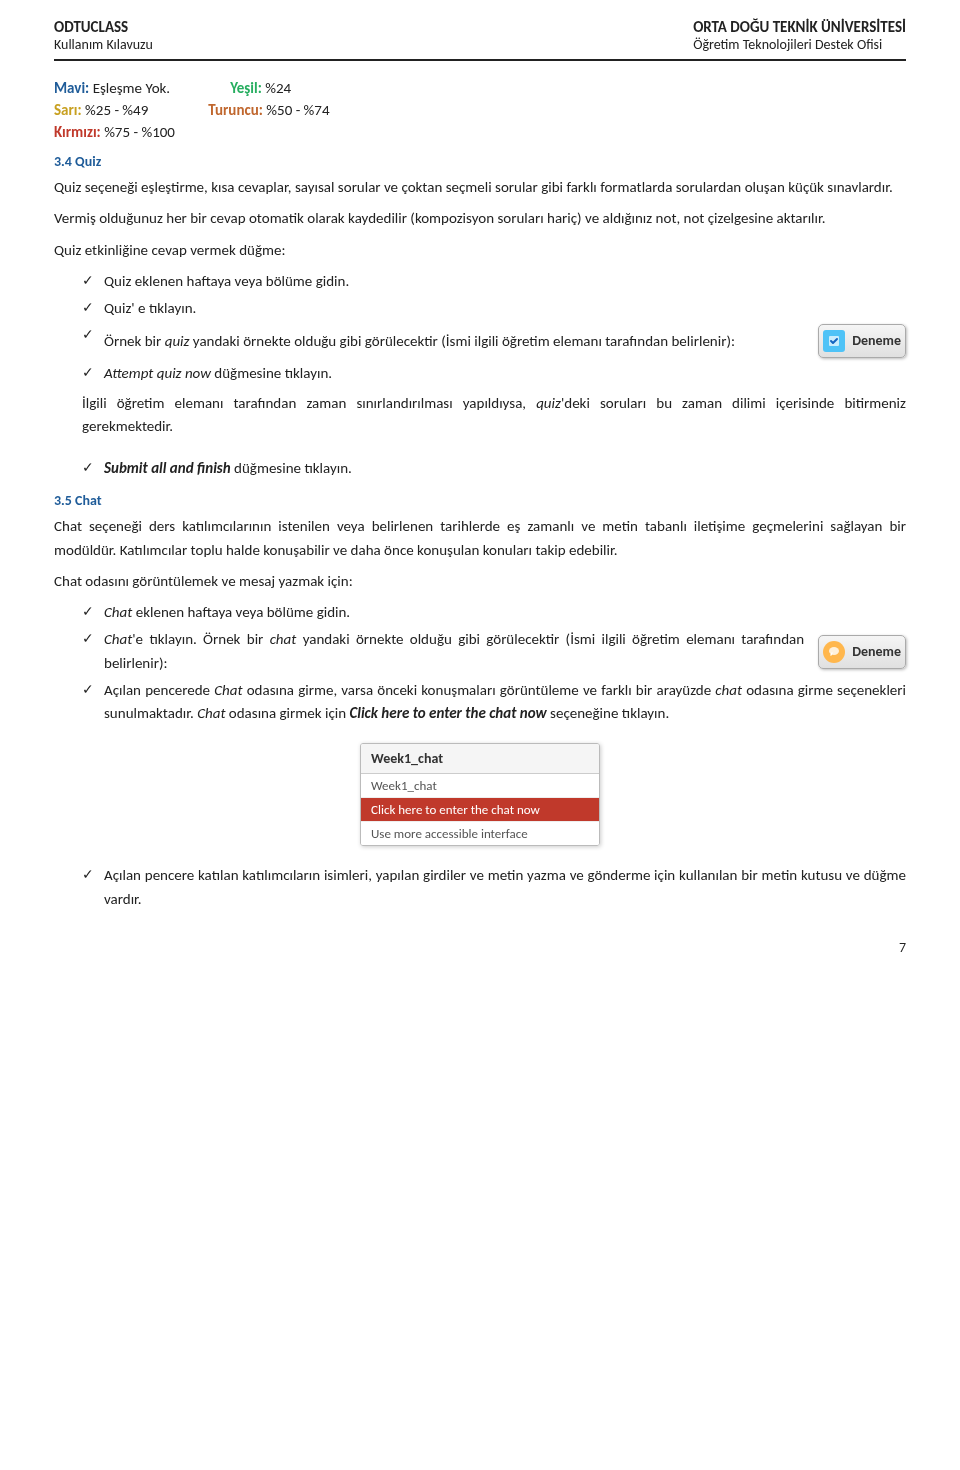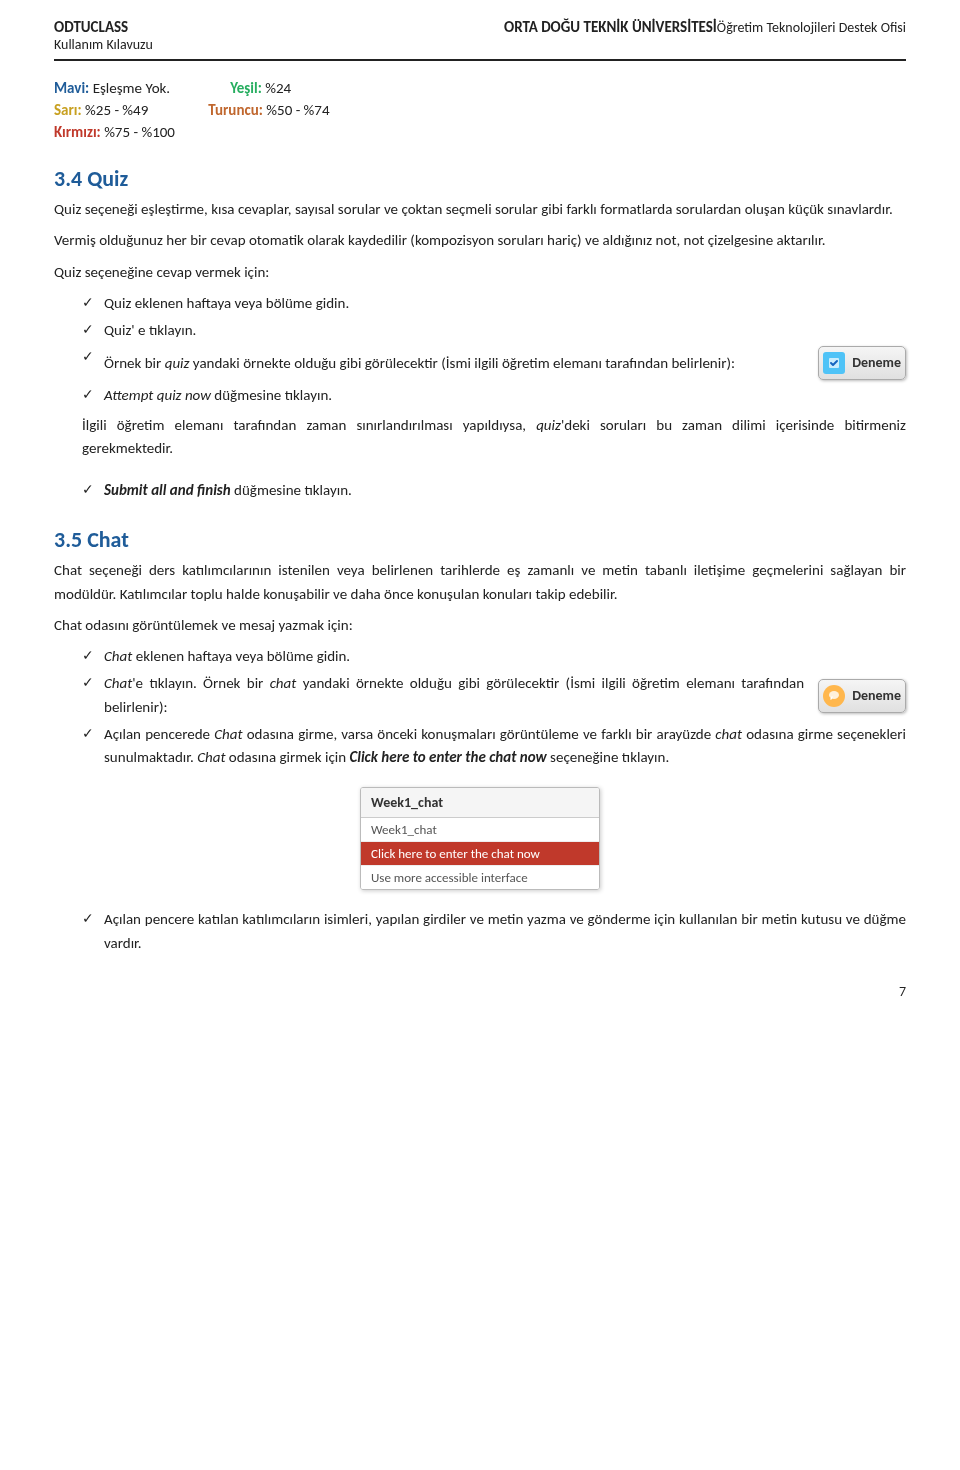--- a/index.html
+++ b/index.html
@@ -33,22 +33,22 @@
       font-weight: bold;
       font-size: 15px;
       color: #222;
     }
     .header-left .guide-name {
       font-size: 14px;
       color: #222;
     }
     .header-right {
       display: flex;
-      flex-direction: row;
-      align-items: flex-end;
+      flex-direction: column;
+      align-items: flex-start;
     }
     .header-right .university-name {
       font-weight: bold;
       font-size: 15px;
       color: #222;
     }
     .header-right .dept-name {
       font-size: 14px;
       color: #222;
     }
@@ -65,23 +65,23 @@
     }
     .legend-mavi { color: #1F5C99; font-weight: bold; }
     .legend-sari { color: #C8A020; font-weight: bold; }
     .legend-turuncu { color: #C0672E; font-weight: bold; }
     .legend-kirmizi { color: #C0392B; font-weight: bold; }
     .legend-yesil { color: #27AE60; font-weight: bold; }
 
     
     .section-heading {
       color: #1F5C99;
-      font-size: 22px;
-      font-weight: bold;
-      margin-top: 24px;
+      font-size: 14px;
+      font-weight: bold;
+      margin-top: 12px;
       margin-bottom: 6px;
     }
 
     
     .para {
       margin-bottom: 8px;
       line-height: 1.55;
       text-align: justify;
     }
     .bold { font-weight: bold; }
@@ -254,21 +254,21 @@
       </span>
     </div>
   </div>
 
   <div class="section-heading">3.4 Quiz</div>
 
   <p class="para">Quiz seçeneği eşleştirme, kısa cevaplar, sayısal sorular ve çoktan seçmeli sorular gibi farklı formatlarda sorulardan oluşan küçük sınavlardır.</p>
   <p class="para">Vermiş olduğunuz her bir cevap otomatik olarak kaydedilir (kompozisyon soruları hariç) ve aldığınız not, not çizelgesine aktarılır.</p>
 
   <p class="para">
-    <span>Quiz seçeneğine cevap vermek için:</span>
+    <span>Quiz etkinliğine cevap vermek düğme:</span>
   </p>
 
   <ul class="checklist">
     <li>
       <span>Quiz eklenen haftaya veya bölüme gidin.</span>
     </li>
     <li>
       <span>Quiz' e tıklayın.</span>
     </li>
     <li>

